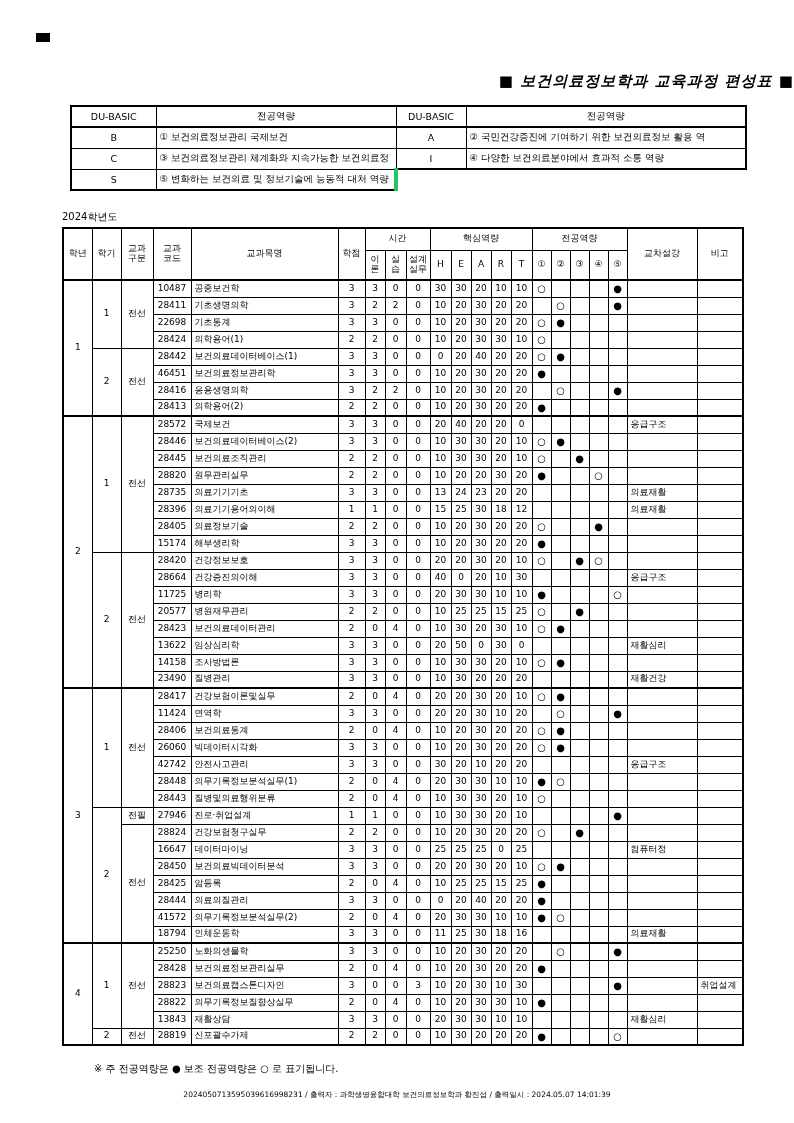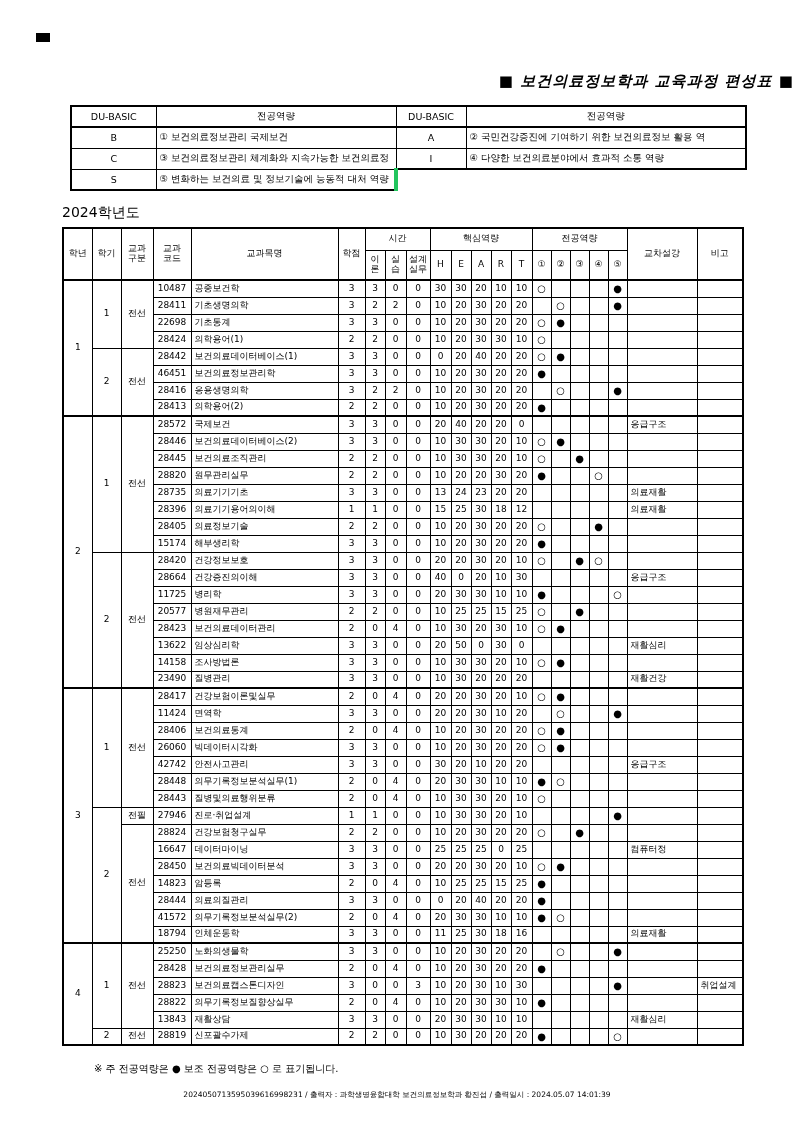--- a/index.html
+++ b/index.html
@@ -79,21 +79,21 @@
     <td class="code bb">I</td>
     <td class="br bb">④ 다양한 보건의료분야에서 효과적 소통 역량</td>
   </tr>
   <tr>
     <td class="code bl bb">S</td>
     <td class="bb" style="border-right:4px solid #22c55e">⑤ 변화하는 보건의료 및 정보기술에 능동적 대처 역량</td>
   </tr>
   </tbody>
 </table>
 
-<div style="position:absolute; top:204px; left:62px; font-size:14px;">2024학년도</div>
+<div style="position:absolute; top:210px; left:62px; font-size:10px;">2024학년도</div>
 
 <table class="cur">
   <colgroup>
     <col style="width:29px">
       <col style="width:29px">
       <col style="width:32px">
       <col style="width:38px">
     <col style="width:147px">
       <col style="width:27px">
     <col style="width:20px">
@@ -858,21 +858,21 @@
         <td>10</td>
         <td class="mark">○</td>
         <td class="mark">●</td>
         <td class="mark"></td>
         <td class="mark"></td>
         <td class="mark"></td>
         <td class="cross"></td>
         <td class="note"></td>
       </tr>
       <tr>
-        <td>14823</td>
+        <td>28425</td>
         <td class="name">암등록</td>
         <td>2</td>
         <td>0</td>
         <td>4</td>
         <td>0</td>
         <td>10</td>
         <td>25</td>
         <td>25</td>
         <td>15</td>
         <td>25</td>

